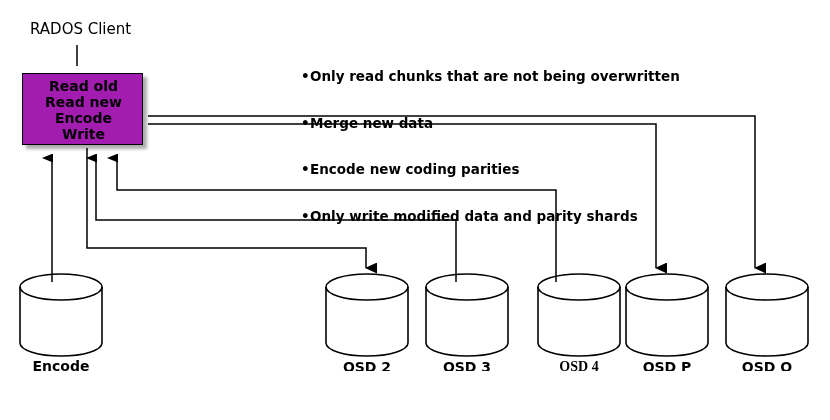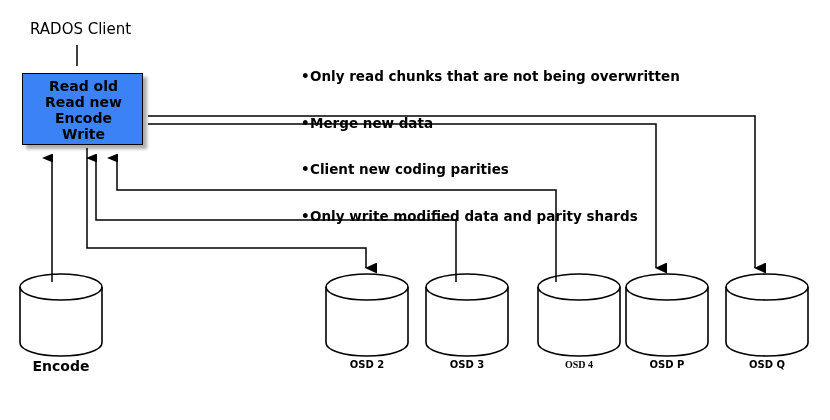--- a/index.html
+++ b/index.html
@@ -40,21 +40,21 @@
     font-weight: normal;
   }
 
   #proc-box {
     position: absolute;
     left: 22px;
     top: 73px;
     width: 121px;
     height: 72px;
     border: 1.6px solid #000;
-    background: #3b82f6;
+    background: #a21caf;
     box-shadow: 4px 4px 3px rgba(0,0,0,0.32);
     box-sizing: border-box;
   }
   #proc-lines {
     position: absolute;
     left: 0;
     top: 0;
     width: 121px;
     height: 72px;
     display: flex;
@@ -90,21 +90,21 @@
     position: absolute;
     width: 86px;
     height: 84px;
   }
   .cyl .cyl-svg { position: absolute; left: 0; top: 0; }
   .osd-label {
     position: absolute;
     top: 86px;
     width: 86px;
     text-align: center;
-    font-size: 10px;
+    font-size: 14px;
     font-weight: bold;
     white-space: pre;
   }
   .osd-label.two-line {
     font-size: 14px;
     line-height: 15px;
   }
   .osd-label .sub {
     display: block;
     font-size: 16px;
@@ -160,21 +160,21 @@
     <div>
       <span class="bdot">•</span>
       <span>Only read chunks that are not being overwritten</span>
     </div>
     <div>
       <span class="bdot">•</span>
       <span>Merge new data</span>
     </div>
     <div>
       <span class="bdot">•</span>
-      <span>Client new coding parities</span>
+      <span>Encode new coding parities</span>
     </div>
     <div>
       <span class="bdot">•</span>
       <span>Only write modified data and parity shards</span>
     </div>
   </div>
 
   <div id="osd-host">
       <div class="cyl" style="left: 18px; top: 273px;">
         <svg class="cyl-svg" width="86" height="84" viewBox="0 0 86 84">

